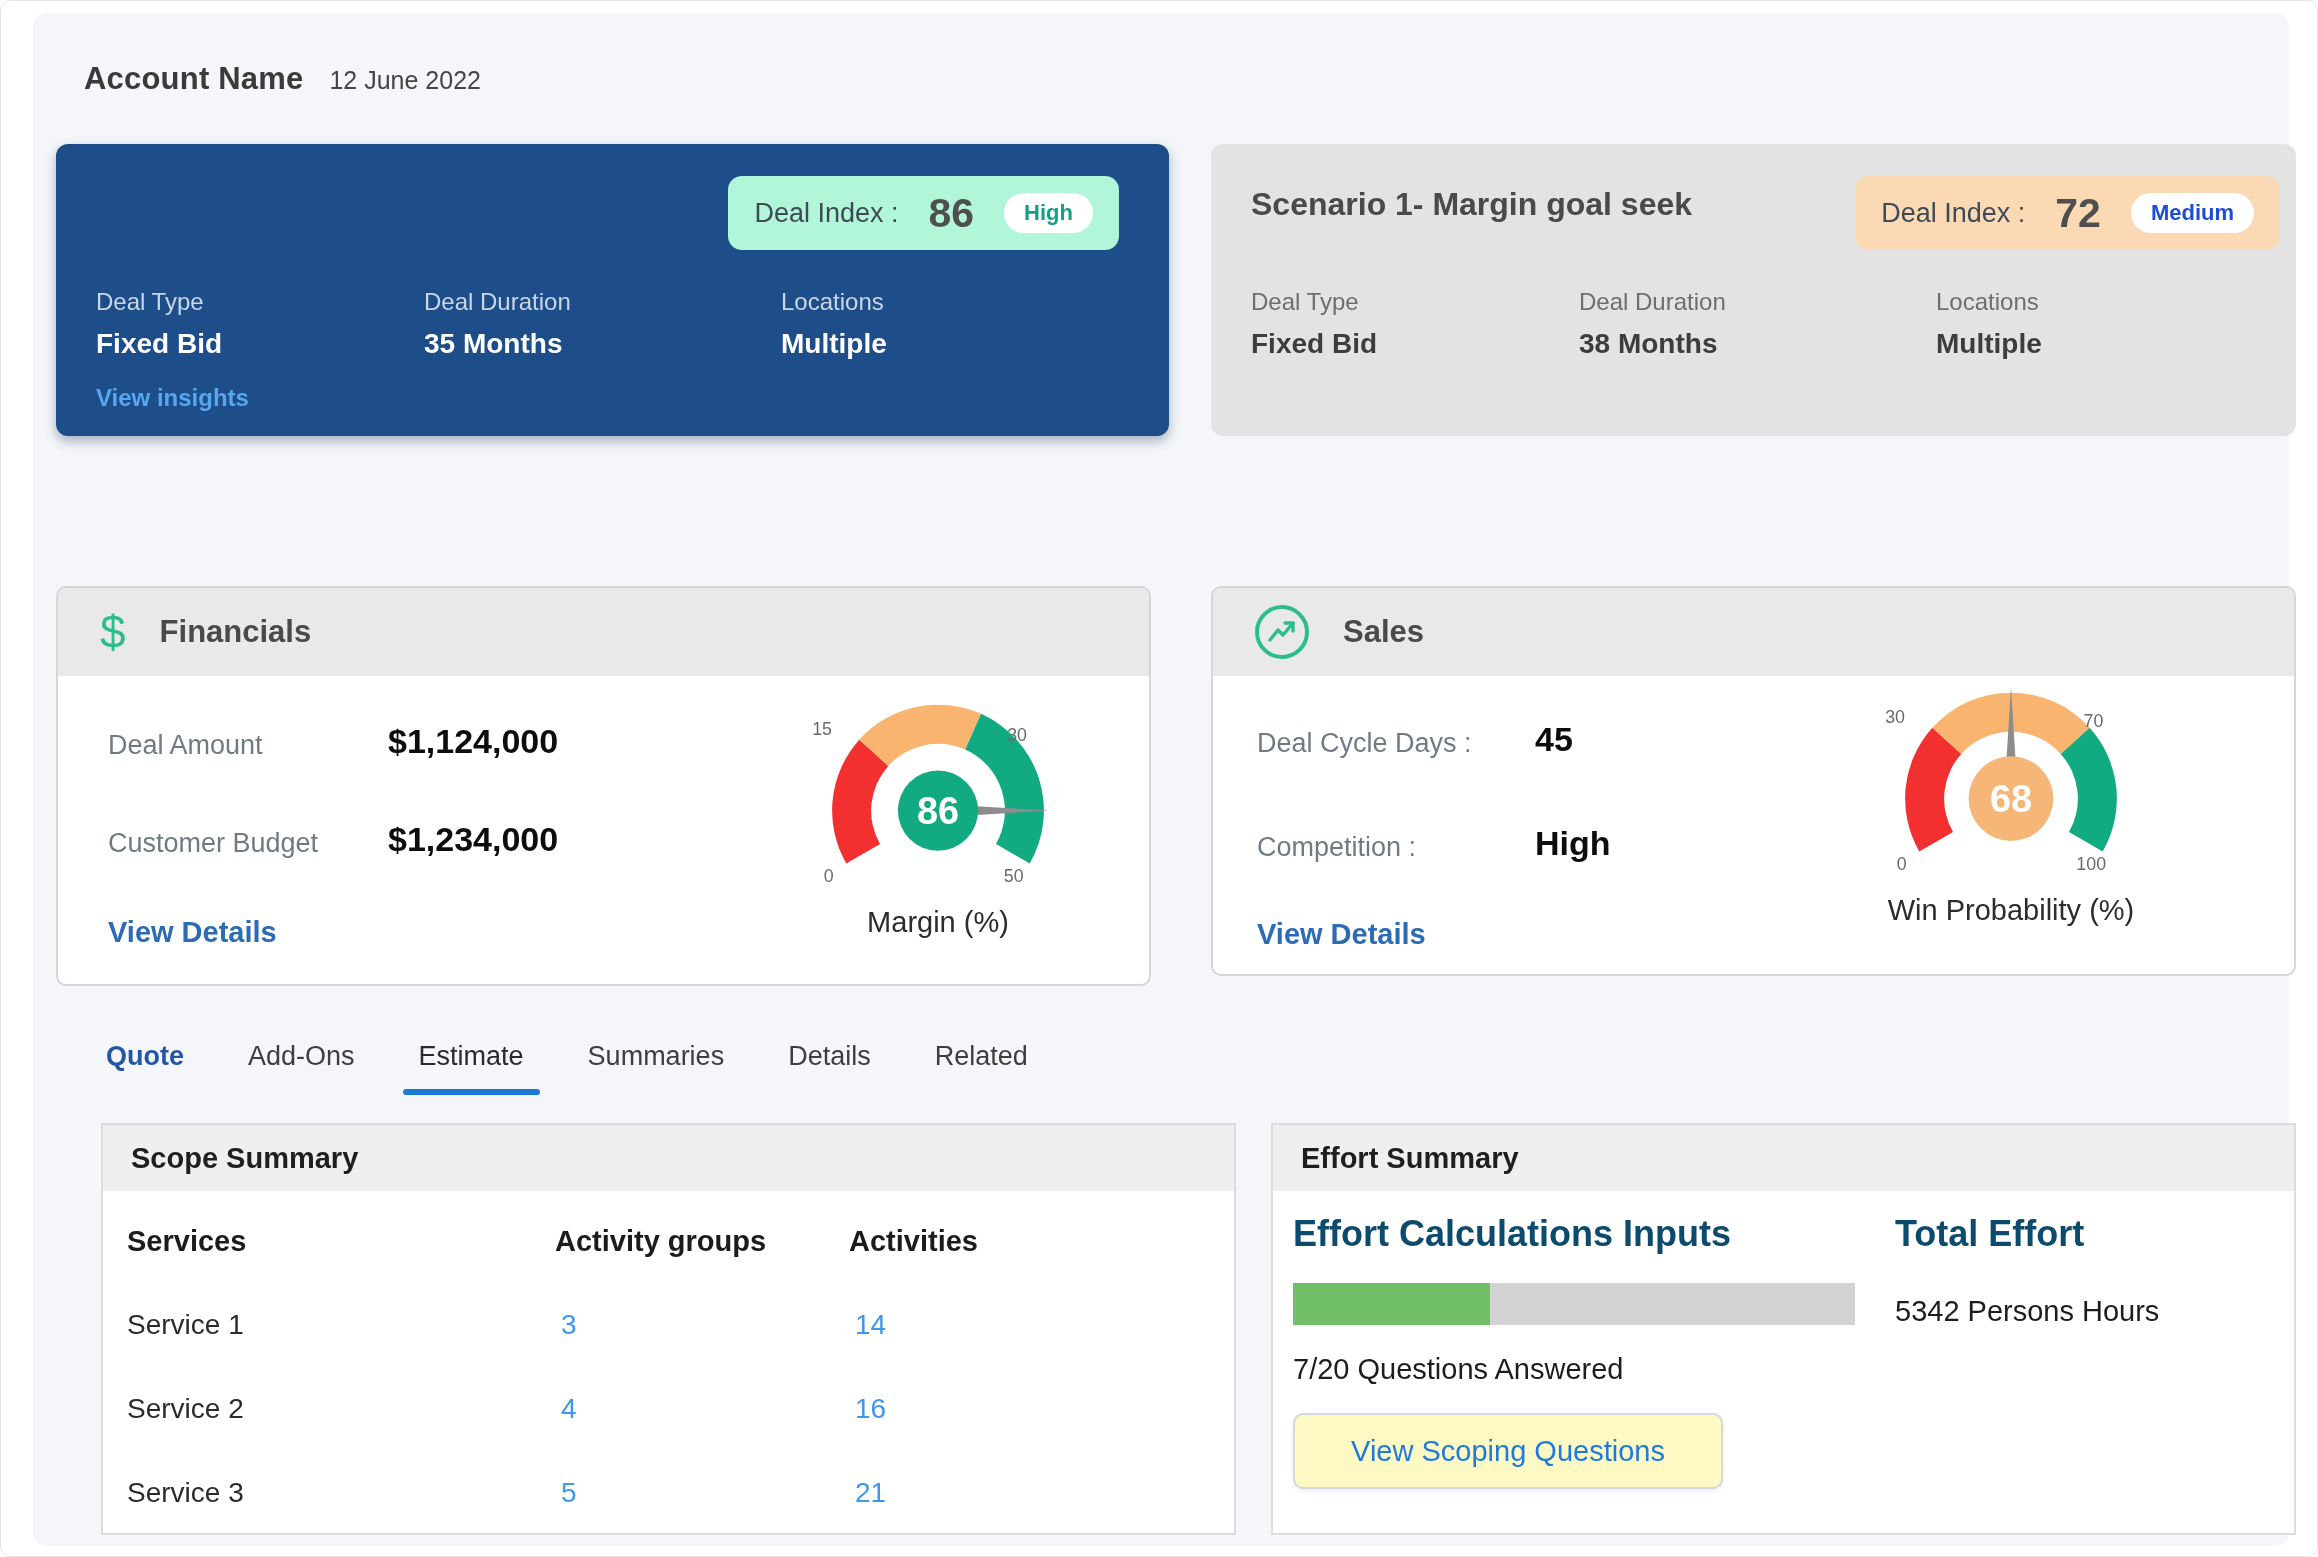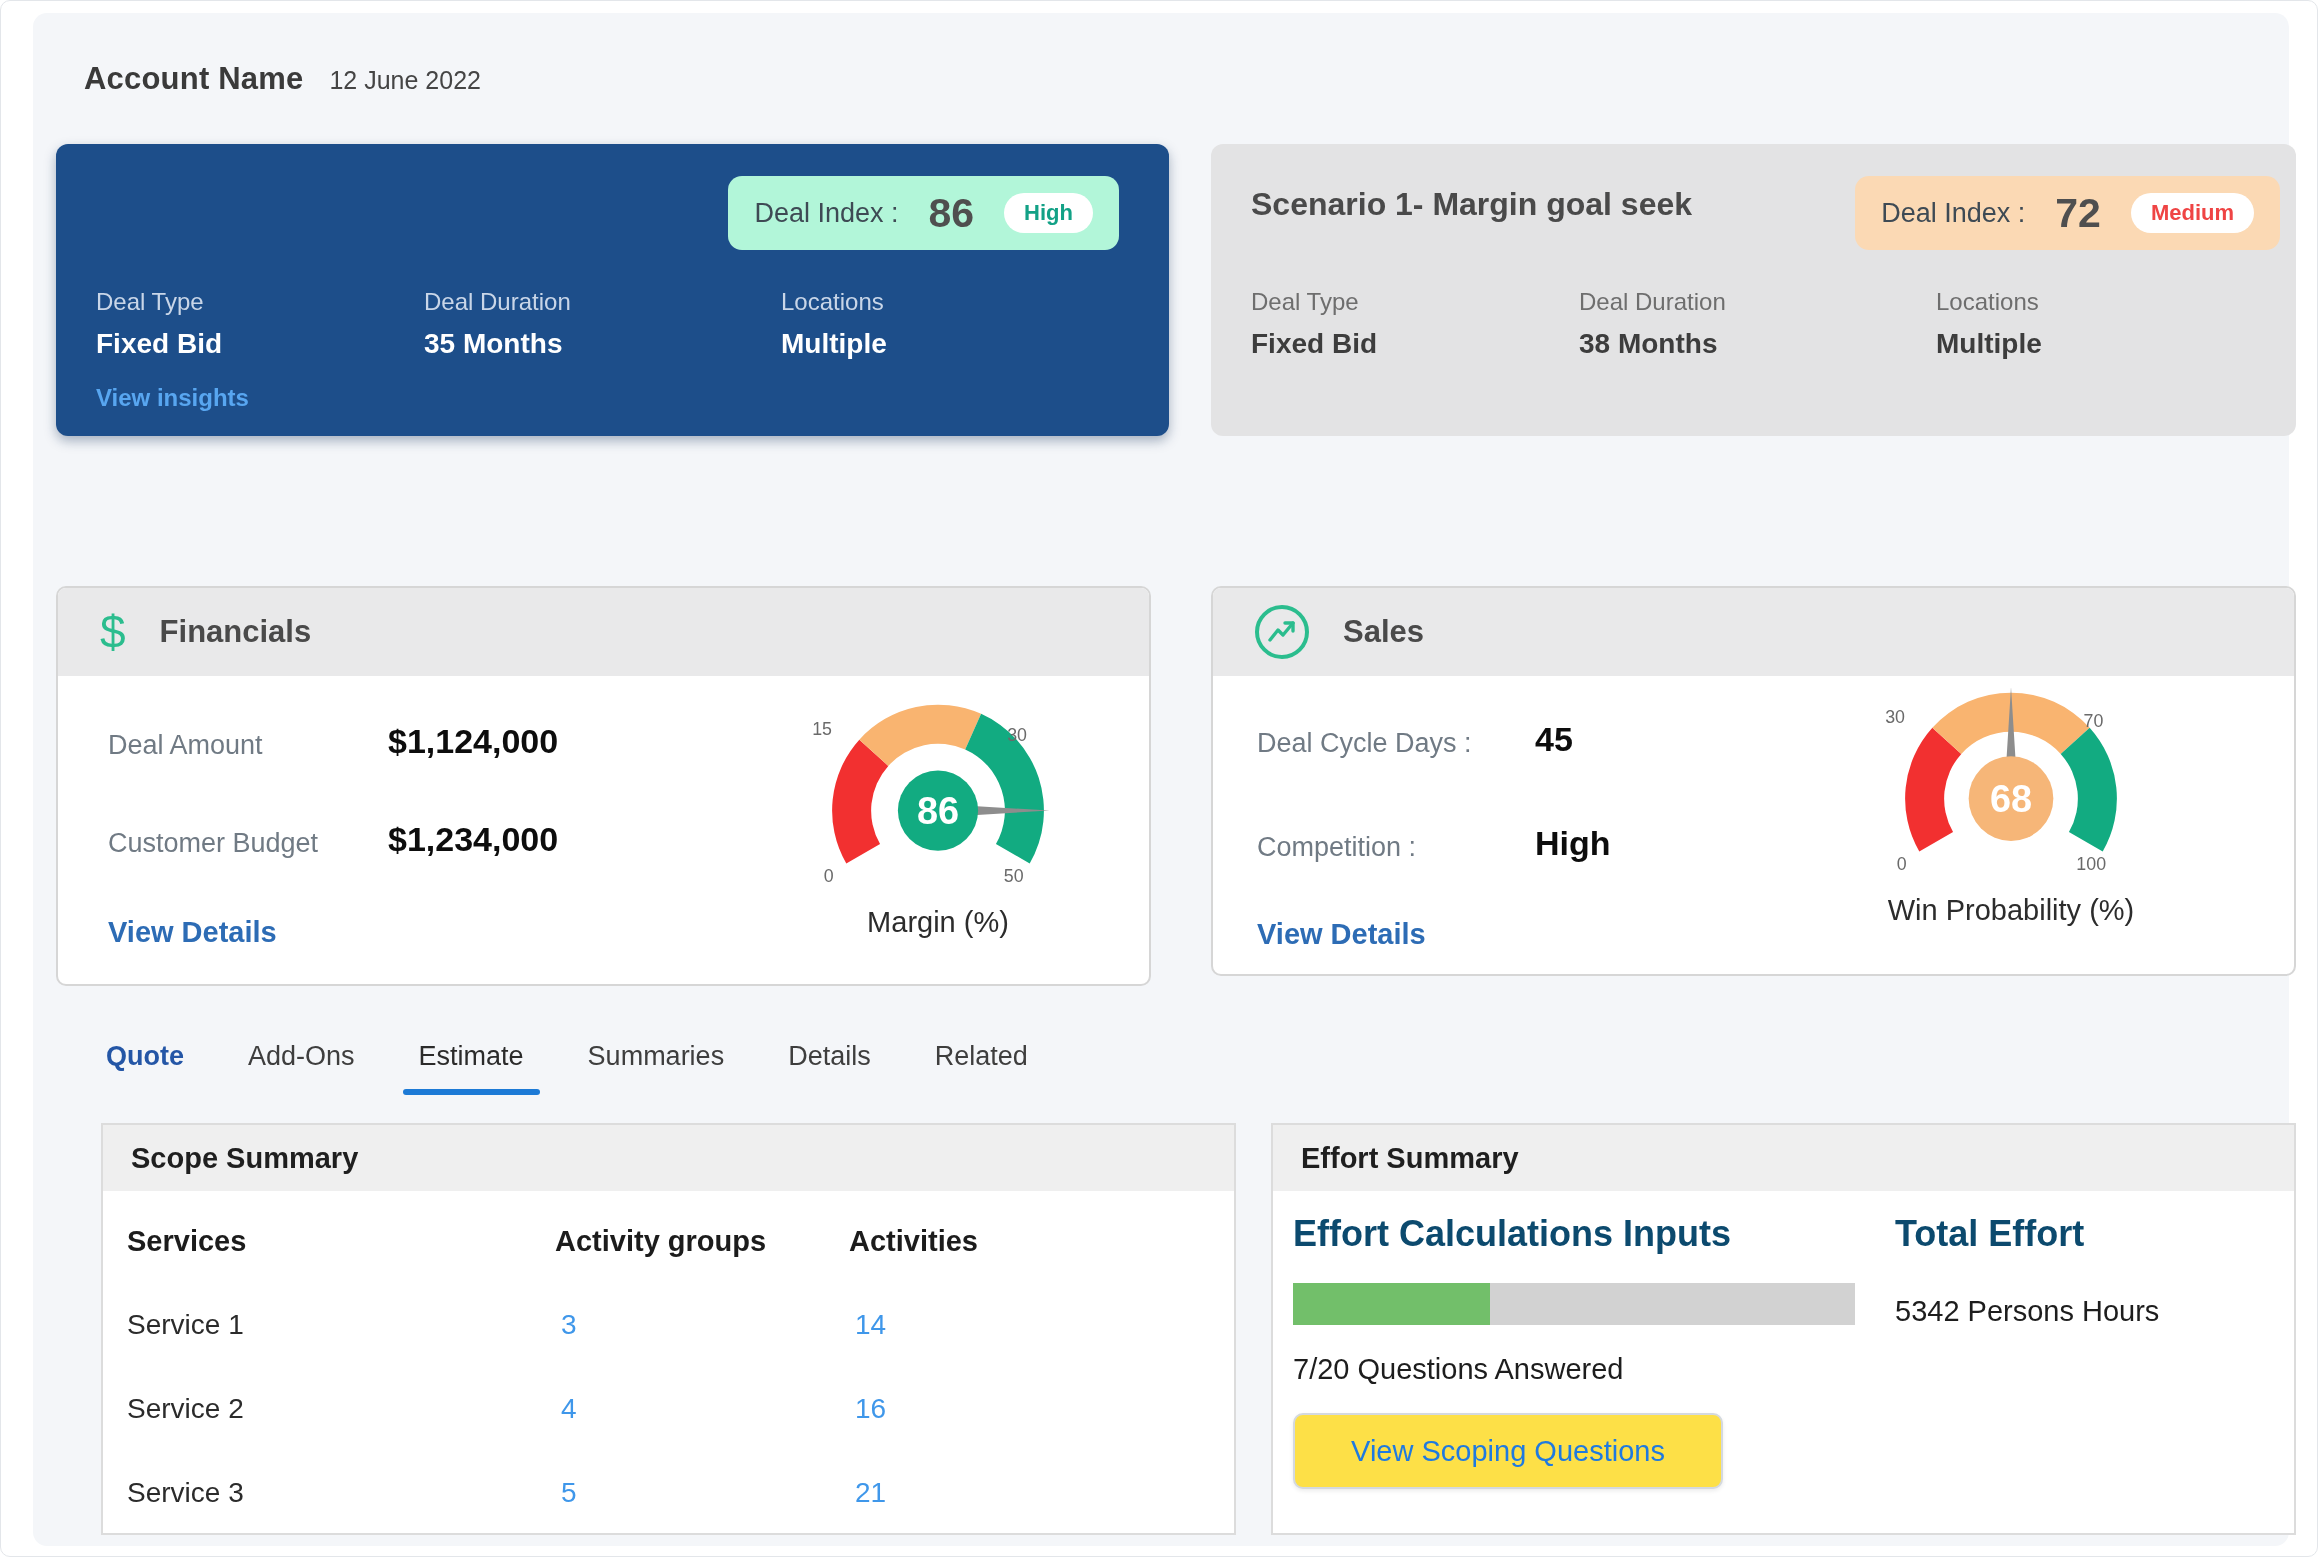--- a/index.html
+++ b/index.html
@@ -22,21 +22,21 @@
   #base-card .tc-title-row { color:#ffffff; }
   #scenario-card .tc-title-row { color:#4a4a4a; }
 
   .deal-index-badge { position:absolute; top:32px; height:74px; border-radius:14px; display:flex; align-items:center; gap:30px; padding:16px 26px; }
   #base-card .deal-index-badge { right:50px; background:#b2f6d9; }
   #scenario-card .deal-index-badge { right:16px; background:#fbd9b4; }
   .di-label { font-size:27px; color:#3e4a54; white-space:nowrap; }
   .di-value { font-size:41px; font-weight:700; color:#4f4f4f; }
   .di-pill { background:#ffffff; border-radius:999px; padding:7px 20px; font-size:22px; font-weight:700; white-space:nowrap; }
   .di-pill.high { color:#12a186; }
-  .di-pill.medium { color:#ef4444; }
+  .di-pill.medium { color:#1d4ed8; }
 
   .tc-field { position:absolute; top:144px; }
   .tc-field .f-label { font-size:24px; }
   .tc-field .f-value { font-size:28px; font-weight:600; margin-top:12px; }
   #base-card .f-label { color:#c9d6e8; }
   #base-card .f-value { color:#ffffff; }
   #scenario-card .f-label { color:#6e6e6e; }
   #scenario-card .f-value { color:#3d3d3d; }
   .fcol-1 { left:40px; } .fcol-2 { left:368px; } .fcol-3 { left:725px; }
 
@@ -80,21 +80,21 @@
   .scope-cell { position:absolute; font-size:28px; color:#2b2b2b; }
   .scope-num { position:absolute; font-size:28px; color:#3f97ea; cursor:pointer; }
   .sx-1 { left:24px; } .sx-2 { left:452px; } .sx-3 { left:746px; }
   .sy-h { top:100px; } .sy-1 { top:184px; } .sy-2 { top:268px; } .sy-3 { top:352px; }
   .snx-2 { left:458px; } .snx-3 { left:752px; }
 
   .eff-col-head { position:absolute; top:88px; font-size:36px; font-weight:700; color:#0c4a6e; white-space:nowrap; }
   #eff-progress { position:absolute; left:20px; top:158px; width:562px; height:42px; background:#d2d2d2; }
   #eff-progress-fill { height:100%; background:#72bf6a; }
   #eff-questions { position:absolute; left:20px; top:228px; font-size:29px; color:#1d1d1d; }
-  #scoping-btn { position:absolute; left:20px; top:288px; width:430px; height:76px; background:#fde047; border:2px solid #d4d9df; border-radius:10px; box-shadow:0 2px 4px rgba(0,0,0,.08); display:flex; align-items:center; justify-content:center; font-size:29px; color:#1f7ae0; cursor:pointer; }
+  #scoping-btn { position:absolute; left:20px; top:288px; width:430px; height:76px; background:#fef9c3; border:2px solid #d4d9df; border-radius:10px; box-shadow:0 2px 4px rgba(0,0,0,.08); display:flex; align-items:center; justify-content:center; font-size:29px; color:#1f7ae0; cursor:pointer; }
   #eff-total-value { position:absolute; left:622px; top:170px; font-size:29px; color:#1d1d1d; white-space:nowrap; }
 </style>
 </head>
 <body>
 
 <div id="stage">
   <div id="frame-bg"></div>
 
   <div id="page-header">
     <div id="account-name">Account Name</div>

